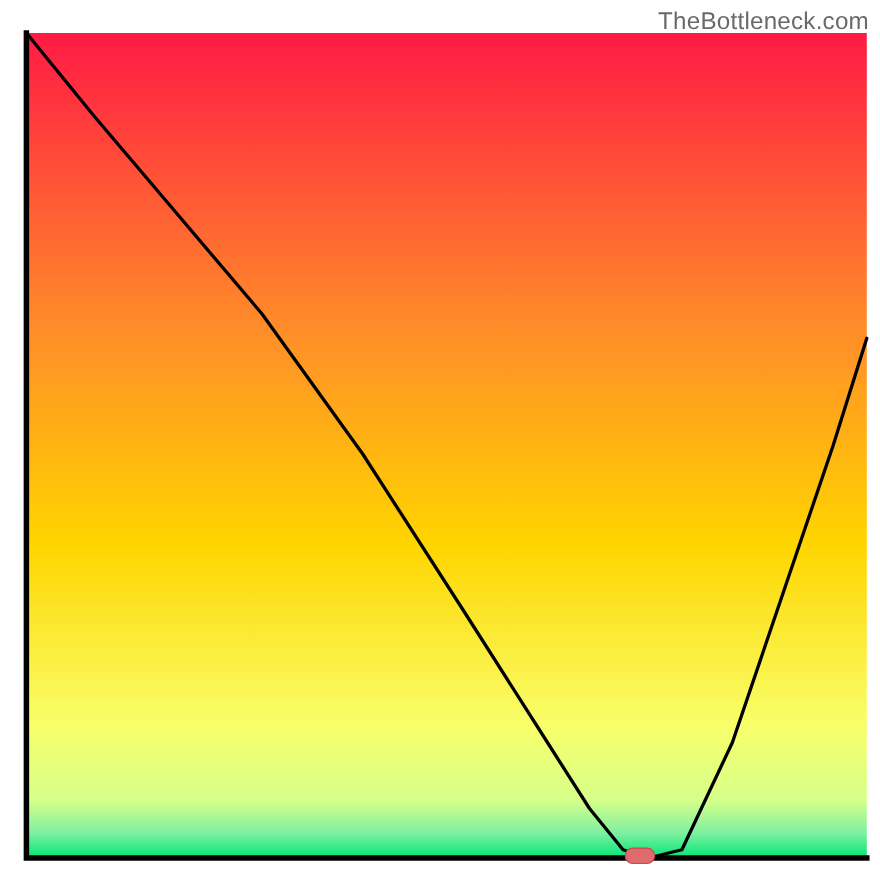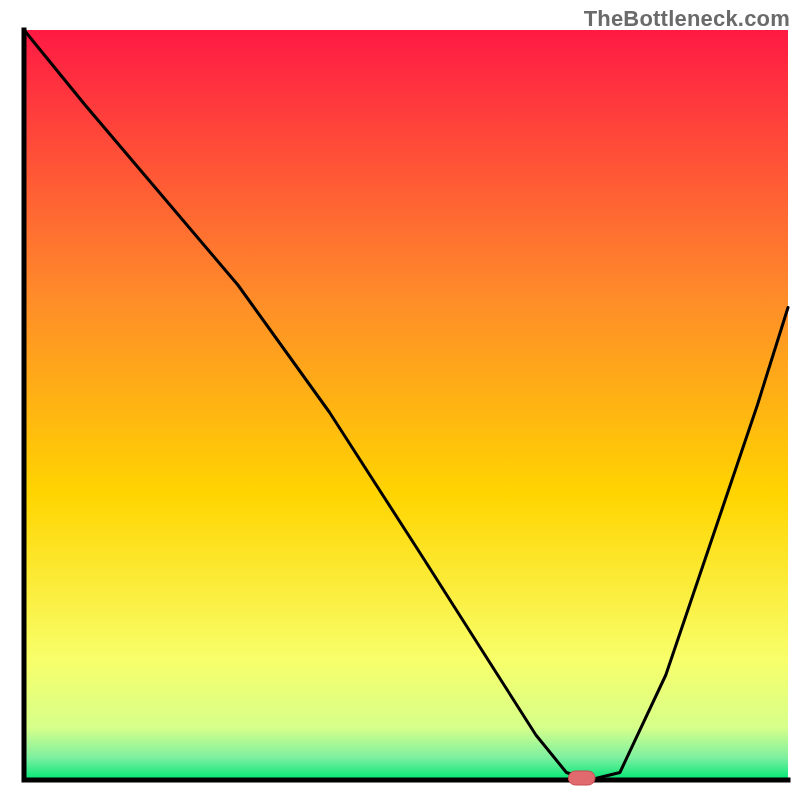--- a/index.html
+++ b/index.html
@@ -4,21 +4,21 @@
 <style>
   * { margin: 0; padding: 0; box-sizing: border-box; }
   html, body { width: 800px; height: 800px; overflow: hidden; background: #fff; }
   .wrap { position: relative; width: 800px; height: 800px; }
   .watermark {
     position: absolute;
     top: 6px;
     right: 10px;
     font-family: Arial, Helvetica, sans-serif;
     font-size: 22px;
-    font-weight: 700;
+    font-weight: 400;
     color: #6a6a6a;
     letter-spacing: 0.2px;
   }
   svg.plot { position: absolute; left: 0; top: 0; }
 </style>
 </head>
 <body>
 
 <div class="wrap">
   <div class="watermark">TheBottleneck.com</div>

